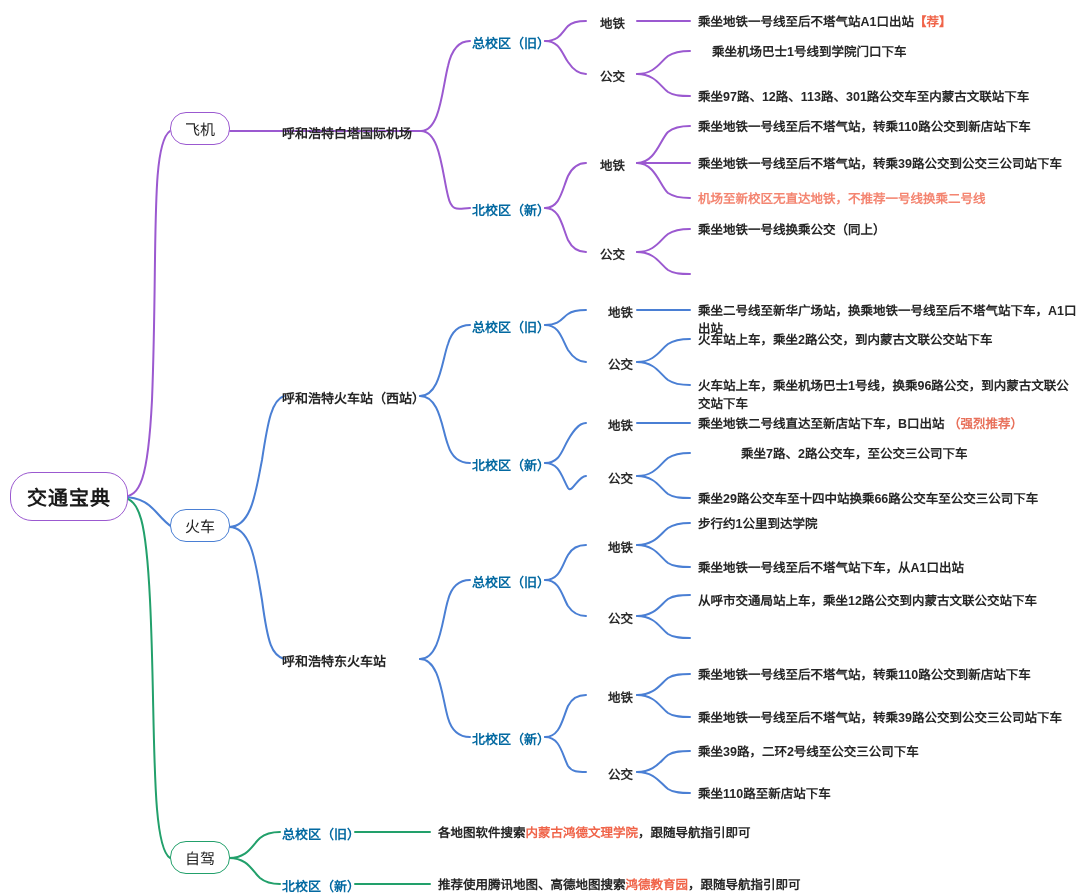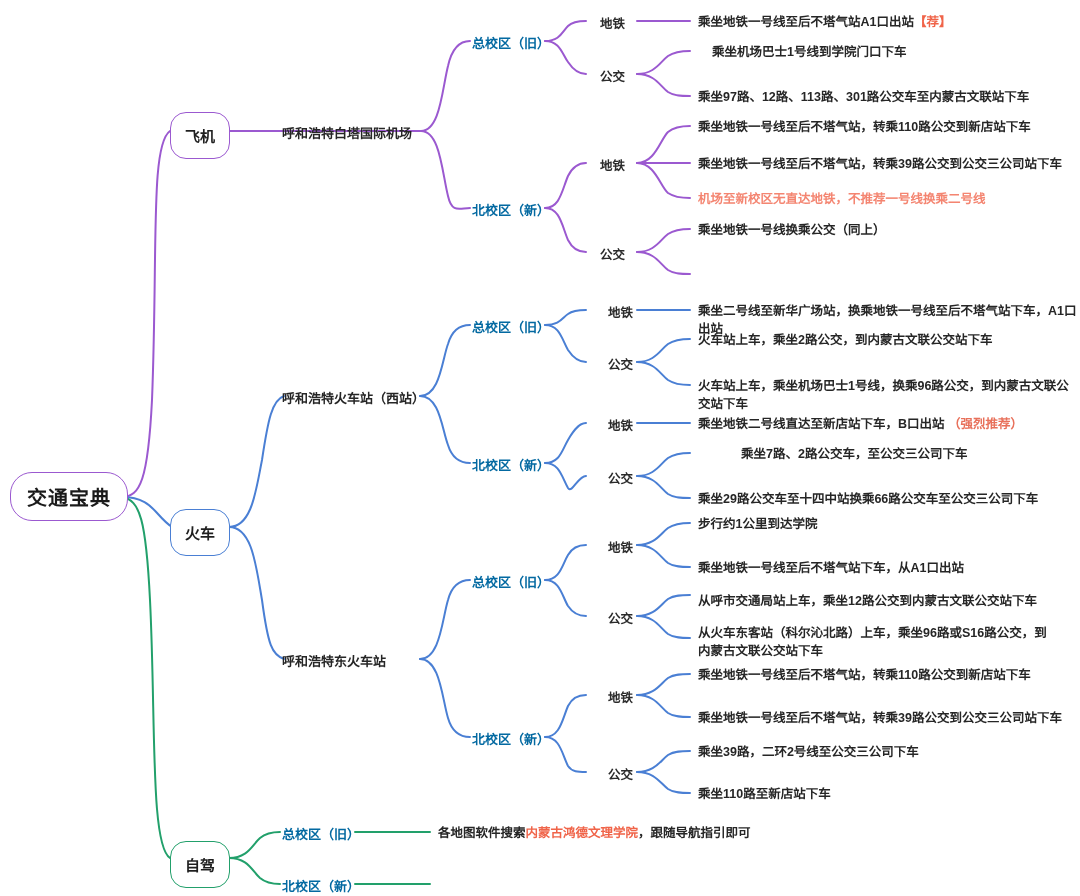--- a/index.html
+++ b/index.html
@@ -16,23 +16,23 @@
 
   
   .root{
     font-size:20px;font-weight:bold;color:#1a1a1a;
     border:1.6px solid #9b59d0;border-radius:22px;
     padding:9px 16px;background:#fff;
     left:10px;top:472px;letter-spacing:1px;
   }
   
   .pill{
-    font-size:15px;font-weight:bold;color:#1f1f1f;
+    font-size:15px;font-weight:normal;color:#1f1f1f;
     border:1.4px solid;border-radius:16px;
-    padding:12px 14px;background:#fff;
+    padding:5px 14px;background:#fff;
   }
   .pill.plane{border-color:#9b59d0;left:170px;top:112px;}
   .pill.train{border-color:#4a7fd4;left:170px;top:509px;}
   .pill.drive{border-color:#22a06b;left:170px;top:841px;}
 
   
   .station{font-size:13px;font-weight:bold;color:#262626;}
   
   .campus{font-size:13px;font-weight:bold;color:#0369a1;}
   
@@ -168,30 +168,32 @@
   <div class="node leaf" style="left:698px;top:490px;">乘坐29路公交车至十四中站换乘66路公交车至公交三公司下车</div>
 
   <div class="node station" style="left:282px;top:651px;">呼和浩特东火车站</div>
 
   <div class="node campus" style="left:472px;top:572px;">总校区（旧）</div>
   <div class="node mode" style="left:608px;top:537px;">地铁</div>
   <div class="node leaf" style="left:698px;top:515px;">步行约1公里到达学院</div>
   <div class="node leaf" style="left:698px;top:559px;">乘坐地铁一号线至后不塔气站下车，从A1口出站</div>
   <div class="node mode" style="left:608px;top:608px;">公交</div>
   <div class="node leaf" style="left:698px;top:592px;">从呼市交通局站上车，乘坐12路公交到内蒙古文联公交站下车</div>
-  <div class="node leaf wrap" style="left:698px;top:624px;width:350px;">从火车东客站（科尔沁北路）上车，乘坐96路或S16路公交，到内蒙古文联公交站下车</div>
 
   <div class="node campus" style="left:472px;top:729px;">北校区（新）</div>
   <div class="node mode" style="left:608px;top:687px;">地铁</div>
   <div class="node leaf" style="left:698px;top:666px;">乘坐地铁一号线至后不塔气站，转乘110路公交到新店站下车</div>
   <div class="node leaf" style="left:698px;top:709px;">乘坐地铁一号线至后不塔气站，转乘39路公交到公交三公司站下车</div>
   <div class="node mode" style="left:608px;top:764px;">公交</div>
   <div class="node leaf" style="left:698px;top:743px;">乘坐39路，二环2号线至公交三公司下车</div>
   <div class="node leaf" style="left:698px;top:785px;">乘坐110路至新店站下车</div>
 
   <div class="node campus" style="left:282px;top:824px;">总校区（旧）</div>
   <div class="node leaf" style="left:438px;top:824px;">
     <span>各地图软件搜索</span><span class="hl-red">内蒙古鸿德文理学院</span><span>，跟随导航指引即可</span>
   </div>
 
   <div class="node campus" style="left:282px;top:876px;">北校区（新）</div>
+  <div class="node leaf" style="left:438px;top:876px;">
+    <span>推荐使用腾讯地图、高德地图搜索</span><span class="hl-red">鸿德教育园</span><span>，跟随导航指引即可</span>
+  </div>
 
 </div>
 
 </body></html>

